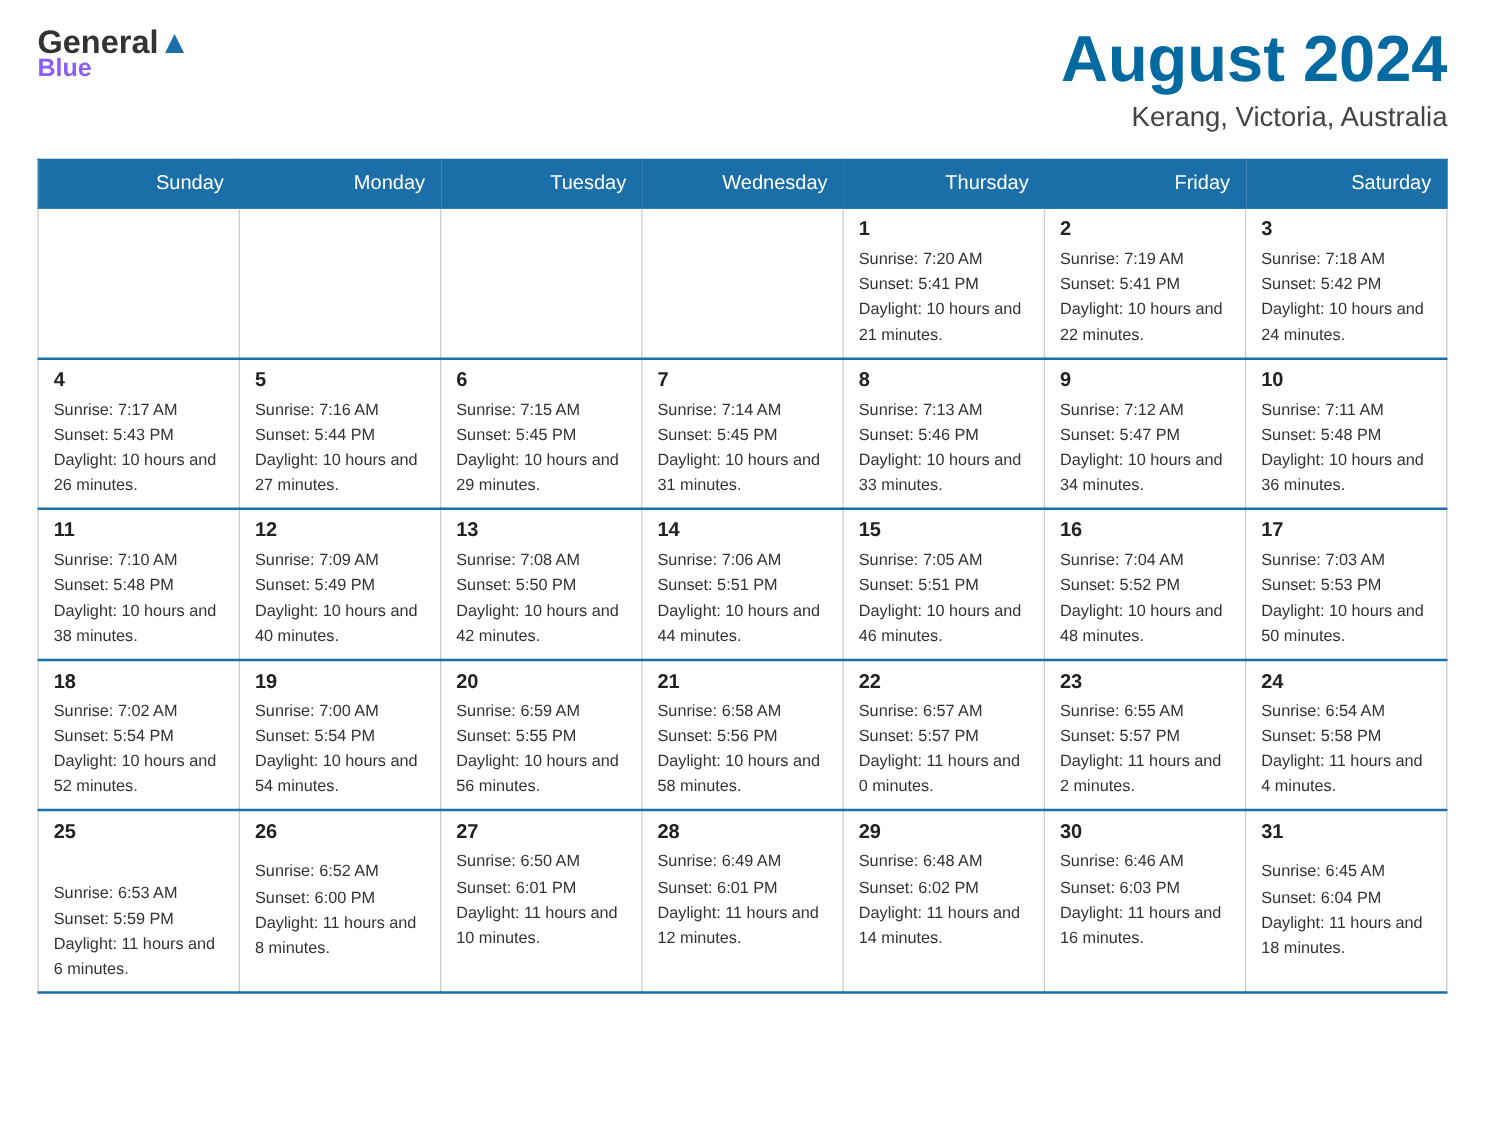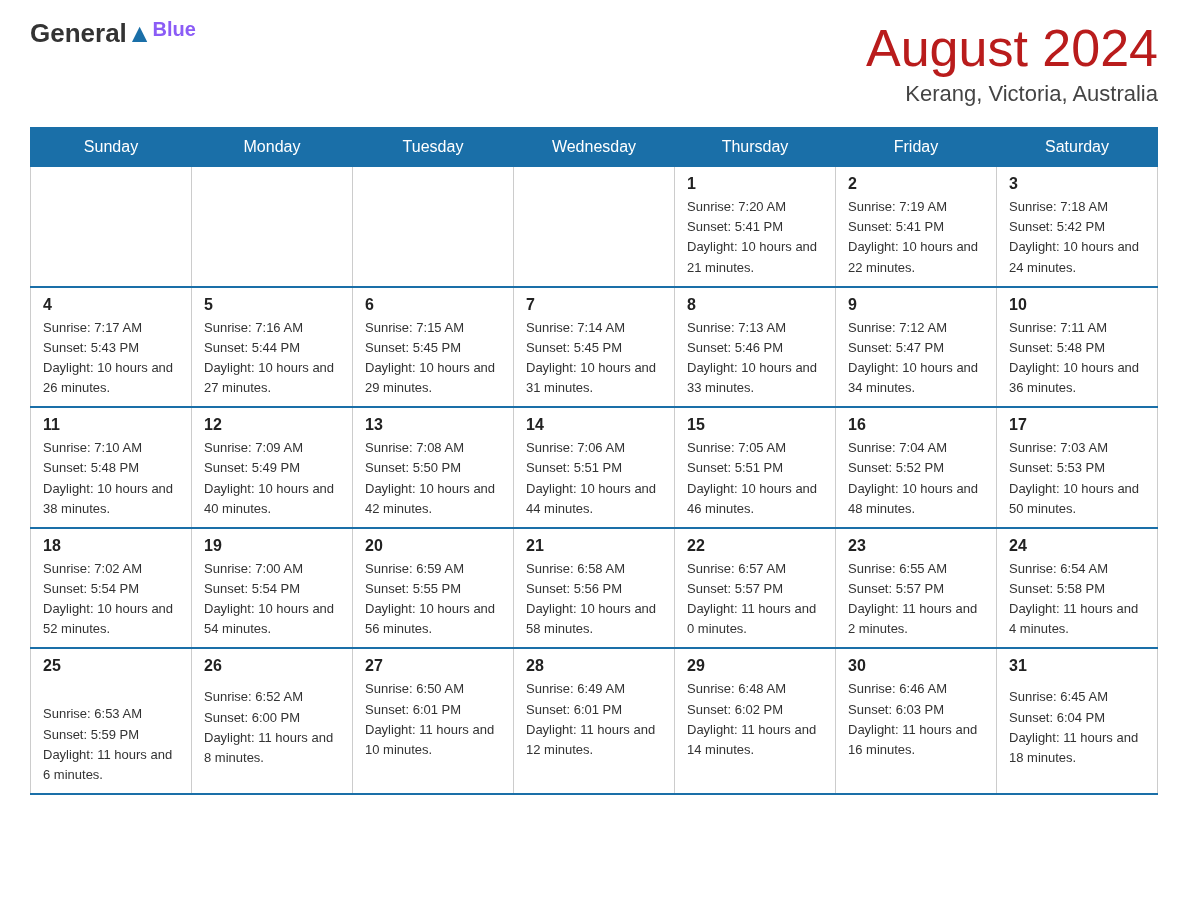--- a/index.html
+++ b/index.html
@@ -11,21 +11,21 @@
       padding: 20px 30px;
     }
     .header {
       display: flex;
       justify-content: space-between;
       align-items: flex-start;
       margin-bottom: 20px;
     }
     .logo {
       display: flex;
-      flex-direction: row;
+      flex-direction: column;
       align-items: flex-start;
     }
     .logo-general {
       font-size: 26px;
       font-weight: bold;
       color: #333;
       line-height: 1;
     }
     .logo-general span {
       color: #1a6fa8;
@@ -35,42 +35,42 @@
       font-size: 20px;
       font-weight: bold;
       color: #8b5cf6;
       margin-top: -2px;
     }
     .title-area {
       text-align: right;
     }
     .month-title {
       font-size: 52px;
-      font-weight: normal;
-      color: #b91c1c;
+      font-weight: bold;
+      color: #0369a1;
       line-height: 1.1;
     }
     .location {
       font-size: 22px;
       color: #444;
       margin-top: 4px;
     }
     table {
       width: 100%;
       border-collapse: collapse;
     }
     thead tr {
       background-color: #1a6fa8;
     }
     thead th {
       color: #fff;
       font-size: 16px;
       font-weight: normal;
       padding: 10px 12px;
-      text-align: center;
+      text-align: right;
       border: 1px solid #1a6fa8;
     }
     tbody tr {
       border-bottom: 2px solid #1a6fa8;
     }
     tbody td {
       vertical-align: top;
       padding: 8px 12px;
       font-size: 13.5px;
       color: #222;

